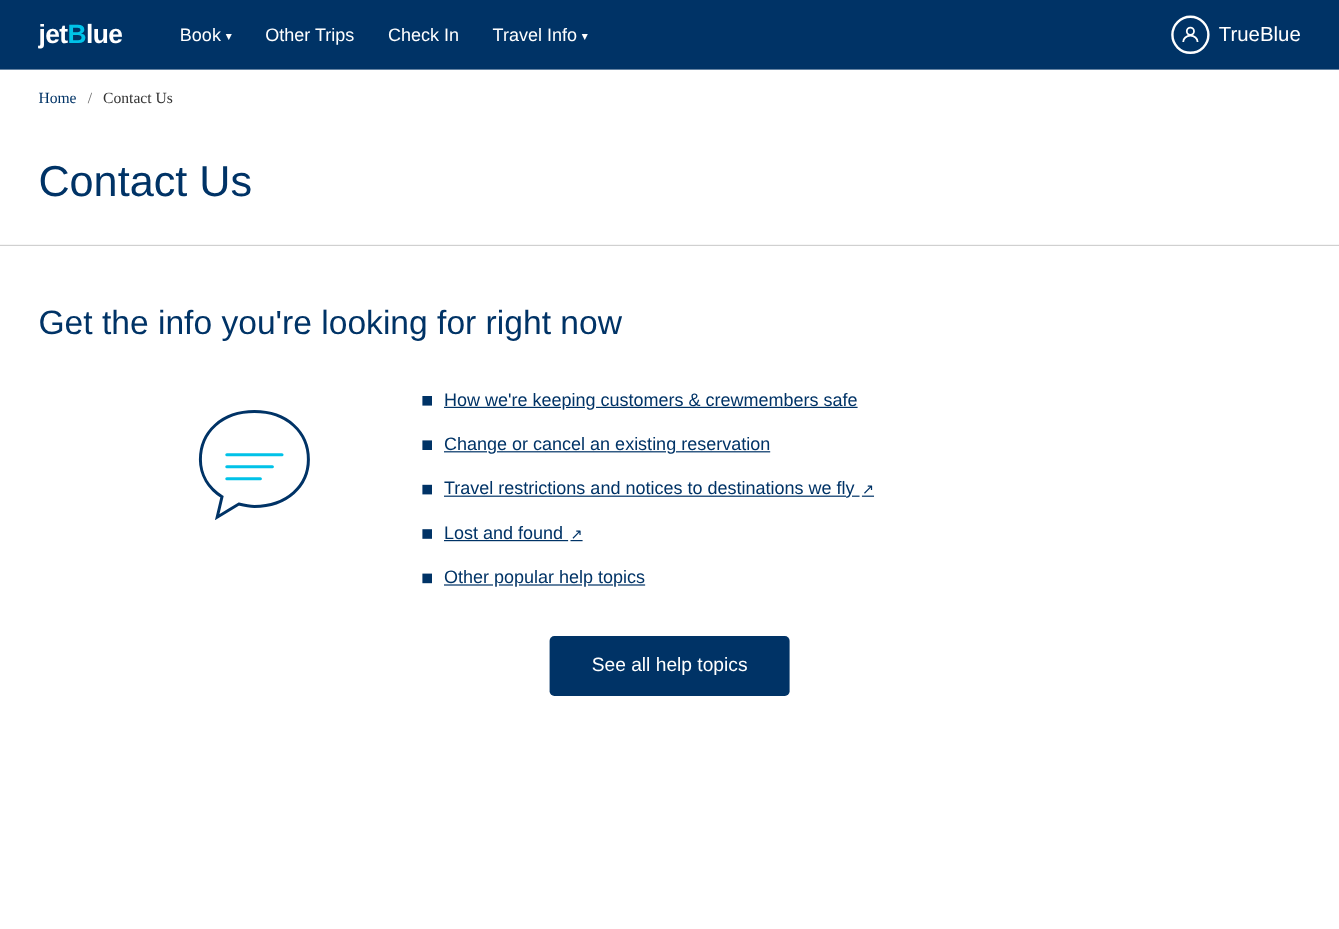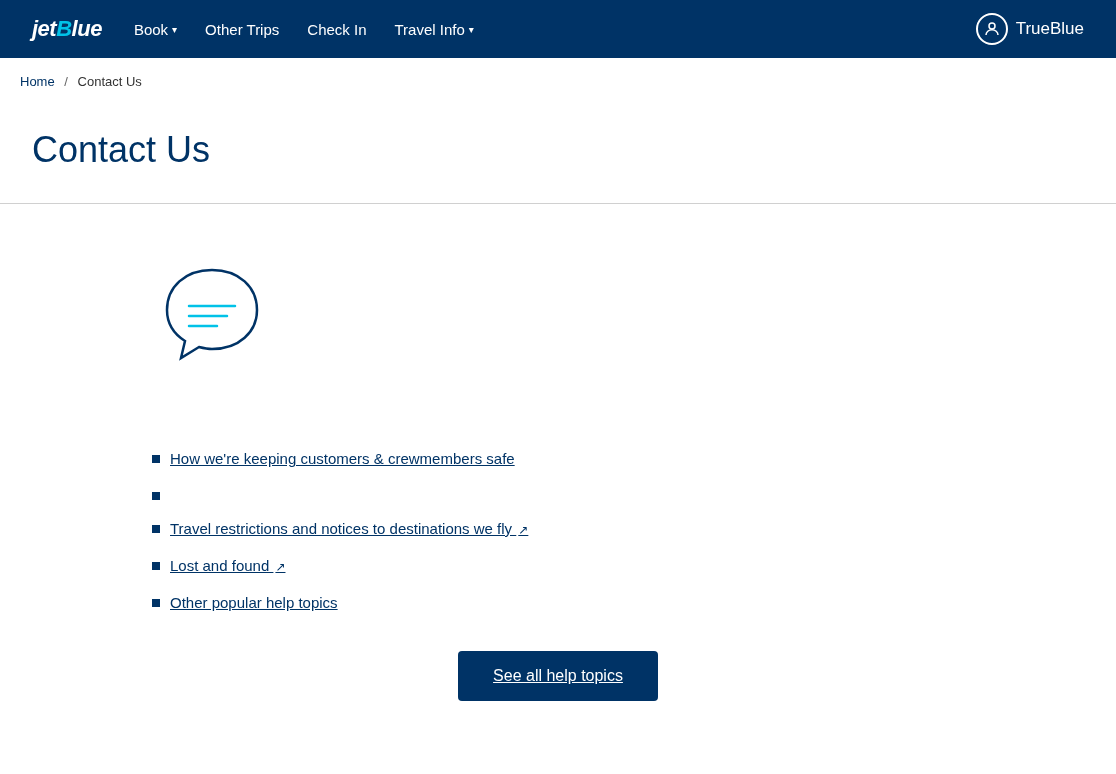--- a/index.html
+++ b/index.html
@@ -11,21 +11,21 @@
       height: 58px;
       display: flex;
       align-items: center;
       padding: 0 32px;
       gap: 32px;
     }
     .nav-logo {
       color: #fff;
       font-size: 22px;
       font-weight: bold;
-      font-style: italic;
+      margin-right: 16px;
       letter-spacing: -0.5px;
     }
     .nav-logo span { color: #00c2e8; }
     .nav-links {
       display: flex;
       align-items: flex-end;
       gap: 28px;
       flex: 1;
     }
     .nav-link {
@@ -55,22 +55,23 @@
       border-radius: 50%;
       border: 2px solid #fff;
       display: flex;
       align-items: center;
       justify-content: center;
     }
     .user-circle svg { color: #fff; }
 
     
     .breadcrumb {
-      padding: 16px 20px;
+      padding: 16px 32px;
       font-size: 13px;
+      font-family: Liberation Serif, serif;
     }
     .breadcrumb a {
       color: #003366;
       text-decoration: none;
     }
     .breadcrumb-sep {
       margin: 0 6px;
       color: #666;
     }
     .breadcrumb-current {
@@ -104,21 +105,20 @@
       font-weight: 500;
       color: #003366;
       margin-bottom: 40px;
     }
 
     .info-section {
       display: flex;
       align-items: flex-start;
       gap: 80px;
       padding-left: 120px;
-      flex-direction: column;
     }
 
     
     .chat-bubble-container {
       flex-shrink: 0;
       width: 120px;
       display: flex;
       align-items: center;
       justify-content: center;
       margin-top: 8px;
@@ -159,21 +159,20 @@
       background: #003366;
       color: #fff;
       border: none;
       padding: 16px 28px;
       font-size: 16px;
       font-weight: 500;
       border-radius: 4px;
       cursor: pointer;
       text-align: center;
       min-width: 200px;
-      text-decoration: underline;
     }
     .button-row {
       display: flex;
       justify-content: center;
       margin-top: 40px;
     }
   </style>
 </head>
 <body>
 
@@ -214,39 +213,41 @@
   <span class="breadcrumb-current">Contact Us</span>
 </div>
 
 <div class="page-title-section">
   <h1 class="page-title">Contact Us</h1>
 </div>
 
 <hr class="divider">
 
 <div class="main-content">
+  <h2 class="section-heading">Get the info you're looking for right now</h2>
 
   <div class="info-section">
 
     <div class="chat-bubble-container">
       <svg width="110" height="110" viewBox="0 0 110 110" fill="none" xmlns="http://www.w3.org/2000/svg">
         <path d="M55 10 C28 10 10 27 10 50 C10 63 17 74 28 81 L24 98 L42 87 C46 88 50.5 89 55 89 C82 89 100 72 100 50 C100 27 82 10 55 10 Z" stroke="#003366" stroke-width="2.5" fill="none"></path>
         <line x1="32" y1="46" x2="78" y2="46" stroke="#00c2e8" stroke-width="2.5" stroke-linecap="round"></line>
         <line x1="32" y1="56" x2="70" y2="56" stroke="#00c2e8" stroke-width="2.5" stroke-linecap="round"></line>
         <line x1="32" y1="66" x2="60" y2="66" stroke="#00c2e8" stroke-width="2.5" stroke-linecap="round"></line>
       </svg>
     </div>
 
     <ul class="links-list">
       <li>
         <span class="bullet-square"></span>
         <a>How we're keeping customers &amp; crewmembers safe</a>
       </li>
       <li>
         <span class="bullet-square"></span>
+        <a>Change or cancel an existing reservation</a>
       </li>
       <li>
         <span class="bullet-square"></span>
         <a>Travel restrictions and notices to destinations we fly <span class="ext-arrow">↗</span></a>
       </li>
       <li>
         <span class="bullet-square"></span>
         <a>Lost and found <span class="ext-arrow">↗</span></a>
       </li>
       <li>

